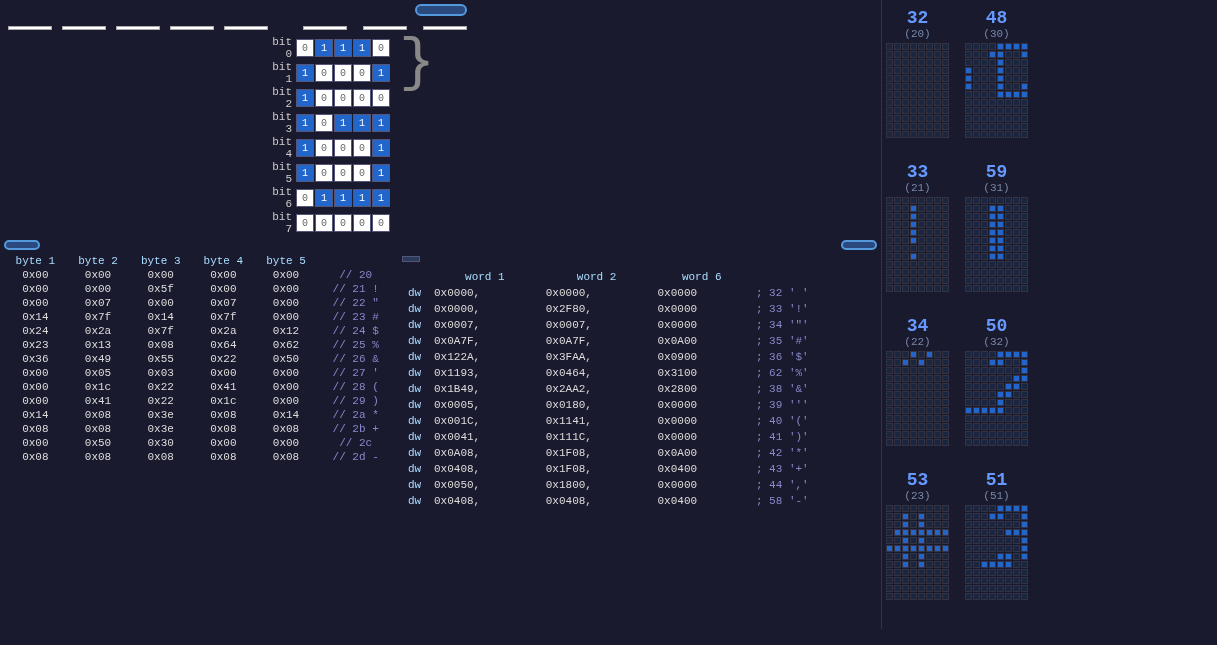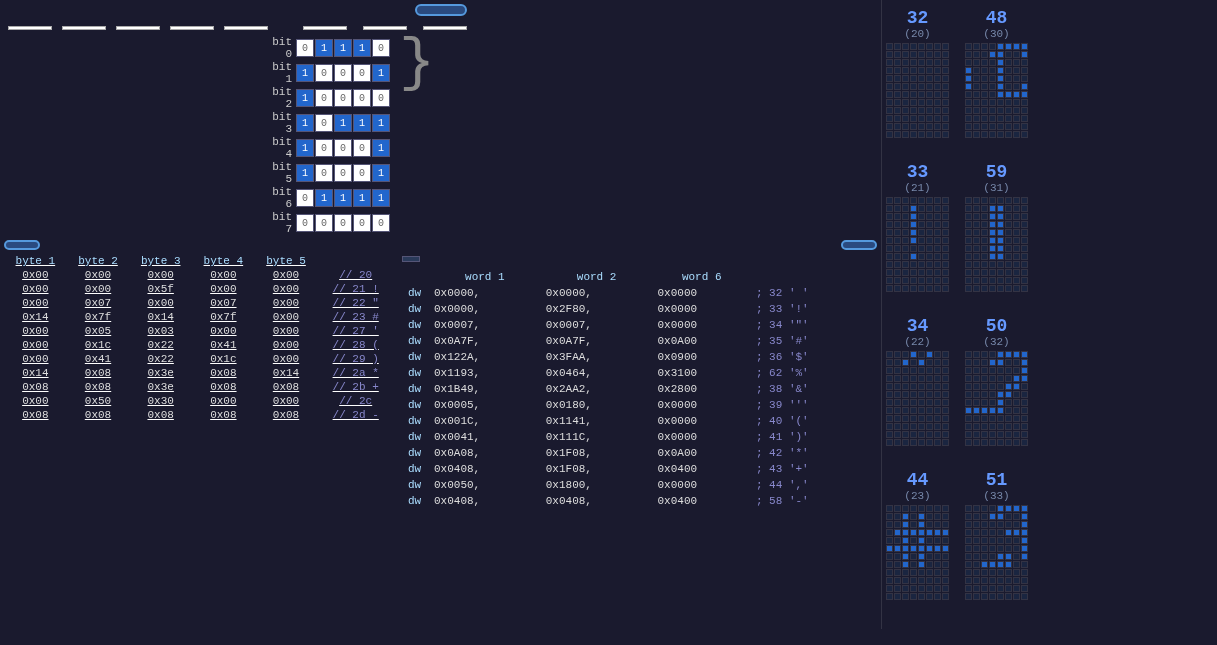--- a/index.html
+++ b/index.html
@@ -317,21 +317,21 @@
     </div>
 
     <div style="display:flex; gap:8px; align-items:center; margin-bottom:4px;">
       <div class="section-label"></div>
       <div style="flex:1;"></div>
       <div class="section-label"></div>
     </div>
 
     <div style="display:flex; gap:8px;">
 
-      <div style="width:390px; overflow:hidden;text-decoration:underline;">
+      <div style="width:390px; overflow:hidden;">
         <table class="data-table">
           <thead>
             <tr>
               <th>byte 1</th>
               <th>byte 2</th>
               <th>byte 3</th>
               <th>byte 4</th>
               <th>byte 5</th>
               <th></th>
             </tr>
@@ -361,20 +361,44 @@
                 <td>0x00</td>
                 <td style="color: rgb(136, 136, 204);">// 22 "</td>
               </tr>
               <tr>
                 <td>0x14</td>
                 <td>0x7f</td>
                 <td>0x14</td>
                 <td>0x7f</td>
                 <td>0x00</td>
                 <td style="color: rgb(136, 136, 204);">// 23 #</td>
+              </tr>
+              <tr>
+                <td>0x24</td>
+                <td>0x2a</td>
+                <td>0x7f</td>
+                <td>0x2a</td>
+                <td>0x12</td>
+                <td style="color: rgb(136, 136, 204);">// 24 $</td>
+              </tr>
+              <tr>
+                <td>0x23</td>
+                <td>0x13</td>
+                <td>0x08</td>
+                <td>0x64</td>
+                <td>0x62</td>
+                <td style="color: rgb(136, 136, 204);">// 25 %</td>
+              </tr>
+              <tr>
+                <td>0x36</td>
+                <td>0x49</td>
+                <td>0x55</td>
+                <td>0x22</td>
+                <td>0x50</td>
+                <td style="color: rgb(136, 136, 204);">// 26 &amp;</td>
               </tr>
               <tr>
                 <td>0x00</td>
                 <td>0x05</td>
                 <td>0x03</td>
                 <td>0x00</td>
                 <td>0x00</td>
                 <td style="color: rgb(136, 136, 204);">// 27 '</td>
               </tr>
               <tr>
@@ -1160,21 +1184,21 @@
             <div style="width: 7px; height: 7px; border: 0.5px solid rgb(51, 51, 68); background: rgb(26, 37, 64);"></div>
             <div style="width: 7px; height: 7px; border: 0.5px solid rgb(51, 51, 68); background: rgb(26, 37, 64);"></div>
             <div style="width: 7px; height: 7px; border: 0.5px solid rgb(51, 51, 68); background: rgb(26, 37, 64);"></div>
             <div style="width: 7px; height: 7px; border: 0.5px solid rgb(51, 51, 68); background: rgb(26, 37, 64);"></div>
             <div style="width: 7px; height: 7px; border: 0.5px solid rgb(51, 51, 68); background: rgb(26, 37, 64);"></div>
           </div>
         </div>
       </div>
       <div style="display: flex; gap: 16px; margin-bottom: 16px;">
         <div style="display: flex; flex-direction: column; align-items: center;">
-          <div style="font-size: 18px; font-weight: bold; color: rgb(102, 153, 255);">44</div>
+          <div style="font-size: 18px; font-weight: bold; color: rgb(102, 153, 255);">53</div>
           <div style="font-size: 11px; color: rgb(119, 136, 170); margin-bottom: 3px;">(23)</div>
           <div style="display: grid; grid-template-columns: repeat(8, 7px); gap: 1px;">
             <div style="width: 7px; height: 7px; border: 0.5px solid rgb(51, 51, 68); background: rgb(26, 37, 64);"></div>
             <div style="width: 7px; height: 7px; border: 0.5px solid rgb(51, 51, 68); background: rgb(26, 37, 64);"></div>
             <div style="width: 7px; height: 7px; border: 0.5px solid rgb(51, 51, 68); background: rgb(26, 37, 64);"></div>
             <div style="width: 7px; height: 7px; border: 0.5px solid rgb(51, 51, 68); background: rgb(26, 37, 64);"></div>
             <div style="width: 7px; height: 7px; border: 0.5px solid rgb(51, 51, 68); background: rgb(26, 37, 64);"></div>
             <div style="width: 7px; height: 7px; border: 0.5px solid rgb(51, 51, 68); background: rgb(26, 37, 64);"></div>
             <div style="width: 7px; height: 7px; border: 0.5px solid rgb(51, 51, 68); background: rgb(26, 37, 64);"></div>
             <div style="width: 7px; height: 7px; border: 0.5px solid rgb(51, 51, 68); background: rgb(26, 37, 64);"></div>
@@ -1263,21 +1287,21 @@
             <div style="width: 7px; height: 7px; border: 0.5px solid rgb(51, 51, 68); background: rgb(26, 37, 64);"></div>
             <div style="width: 7px; height: 7px; border: 0.5px solid rgb(51, 51, 68); background: rgb(26, 37, 64);"></div>
             <div style="width: 7px; height: 7px; border: 0.5px solid rgb(51, 51, 68); background: rgb(26, 37, 64);"></div>
             <div style="width: 7px; height: 7px; border: 0.5px solid rgb(51, 51, 68); background: rgb(26, 37, 64);"></div>
             <div style="width: 7px; height: 7px; border: 0.5px solid rgb(51, 51, 68); background: rgb(26, 37, 64);"></div>
             <div style="width: 7px; height: 7px; border: 0.5px solid rgb(51, 51, 68); background: rgb(26, 37, 64);"></div>
           </div>
         </div>
         <div style="display: flex; flex-direction: column; align-items: center;">
           <div style="font-size: 18px; font-weight: bold; color: rgb(102, 153, 255);">51</div>
-          <div style="font-size: 11px; color: rgb(119, 136, 170); margin-bottom: 3px;">(33)</div>
+          <div style="font-size: 11px; color: rgb(119, 136, 170); margin-bottom: 3px;">(51)</div>
           <div style="display: grid; grid-template-columns: repeat(8, 7px); gap: 1px;">
             <div style="width: 7px; height: 7px; border: 0.5px solid rgb(51, 51, 68); background: rgb(26, 37, 64);"></div>
             <div style="width: 7px; height: 7px; border: 0.5px solid rgb(51, 51, 68); background: rgb(26, 37, 64);"></div>
             <div style="width: 7px; height: 7px; border: 0.5px solid rgb(51, 51, 68); background: rgb(26, 37, 64);"></div>
             <div style="width: 7px; height: 7px; border: 0.5px solid rgb(51, 51, 68); background: rgb(26, 37, 64);"></div>
             <div style="width: 7px; height: 7px; border: 0.5px solid rgb(51, 51, 68); background: rgb(34, 102, 204);"></div>
             <div style="width: 7px; height: 7px; border: 0.5px solid rgb(51, 51, 68); background: rgb(34, 102, 204);"></div>
             <div style="width: 7px; height: 7px; border: 0.5px solid rgb(51, 51, 68); background: rgb(34, 102, 204);"></div>
             <div style="width: 7px; height: 7px; border: 0.5px solid rgb(51, 51, 68); background: rgb(34, 102, 204);"></div>
             <div style="width: 7px; height: 7px; border: 0.5px solid rgb(51, 51, 68); background: rgb(26, 37, 64);"></div>

